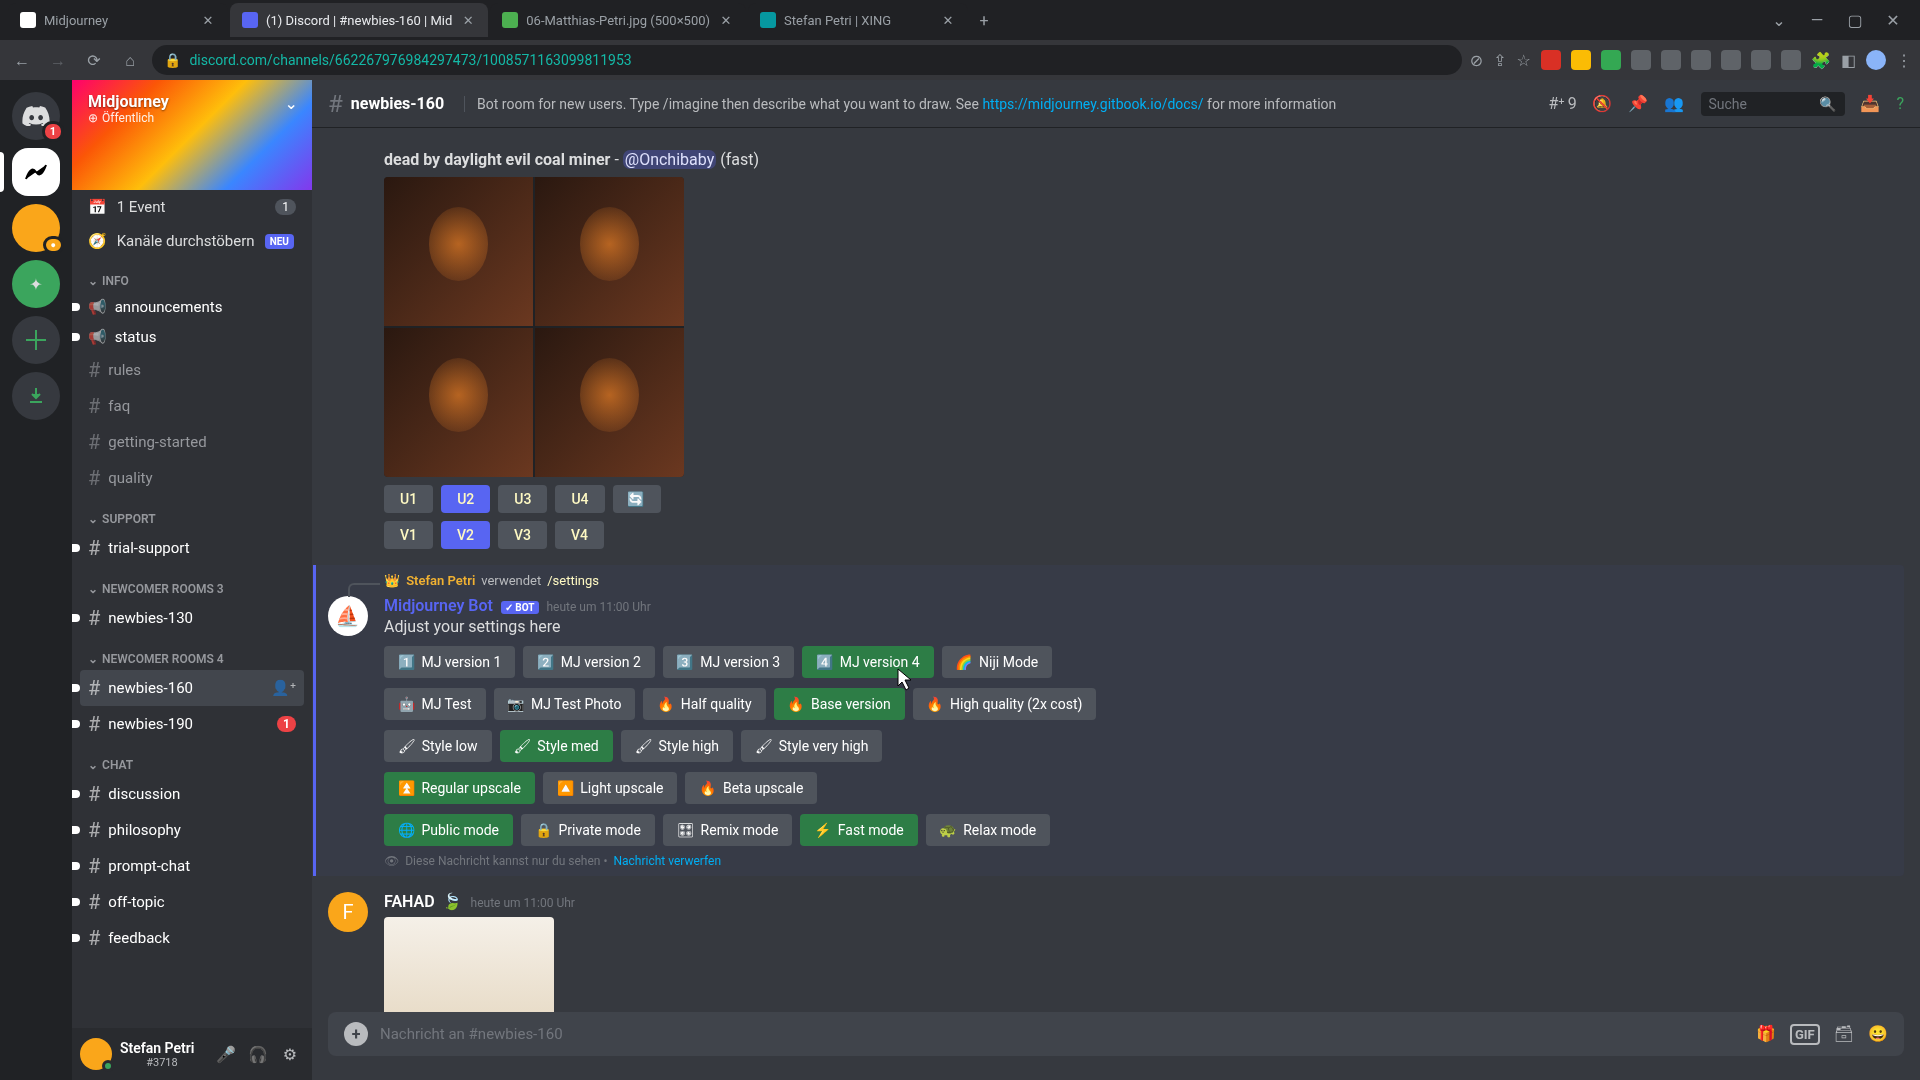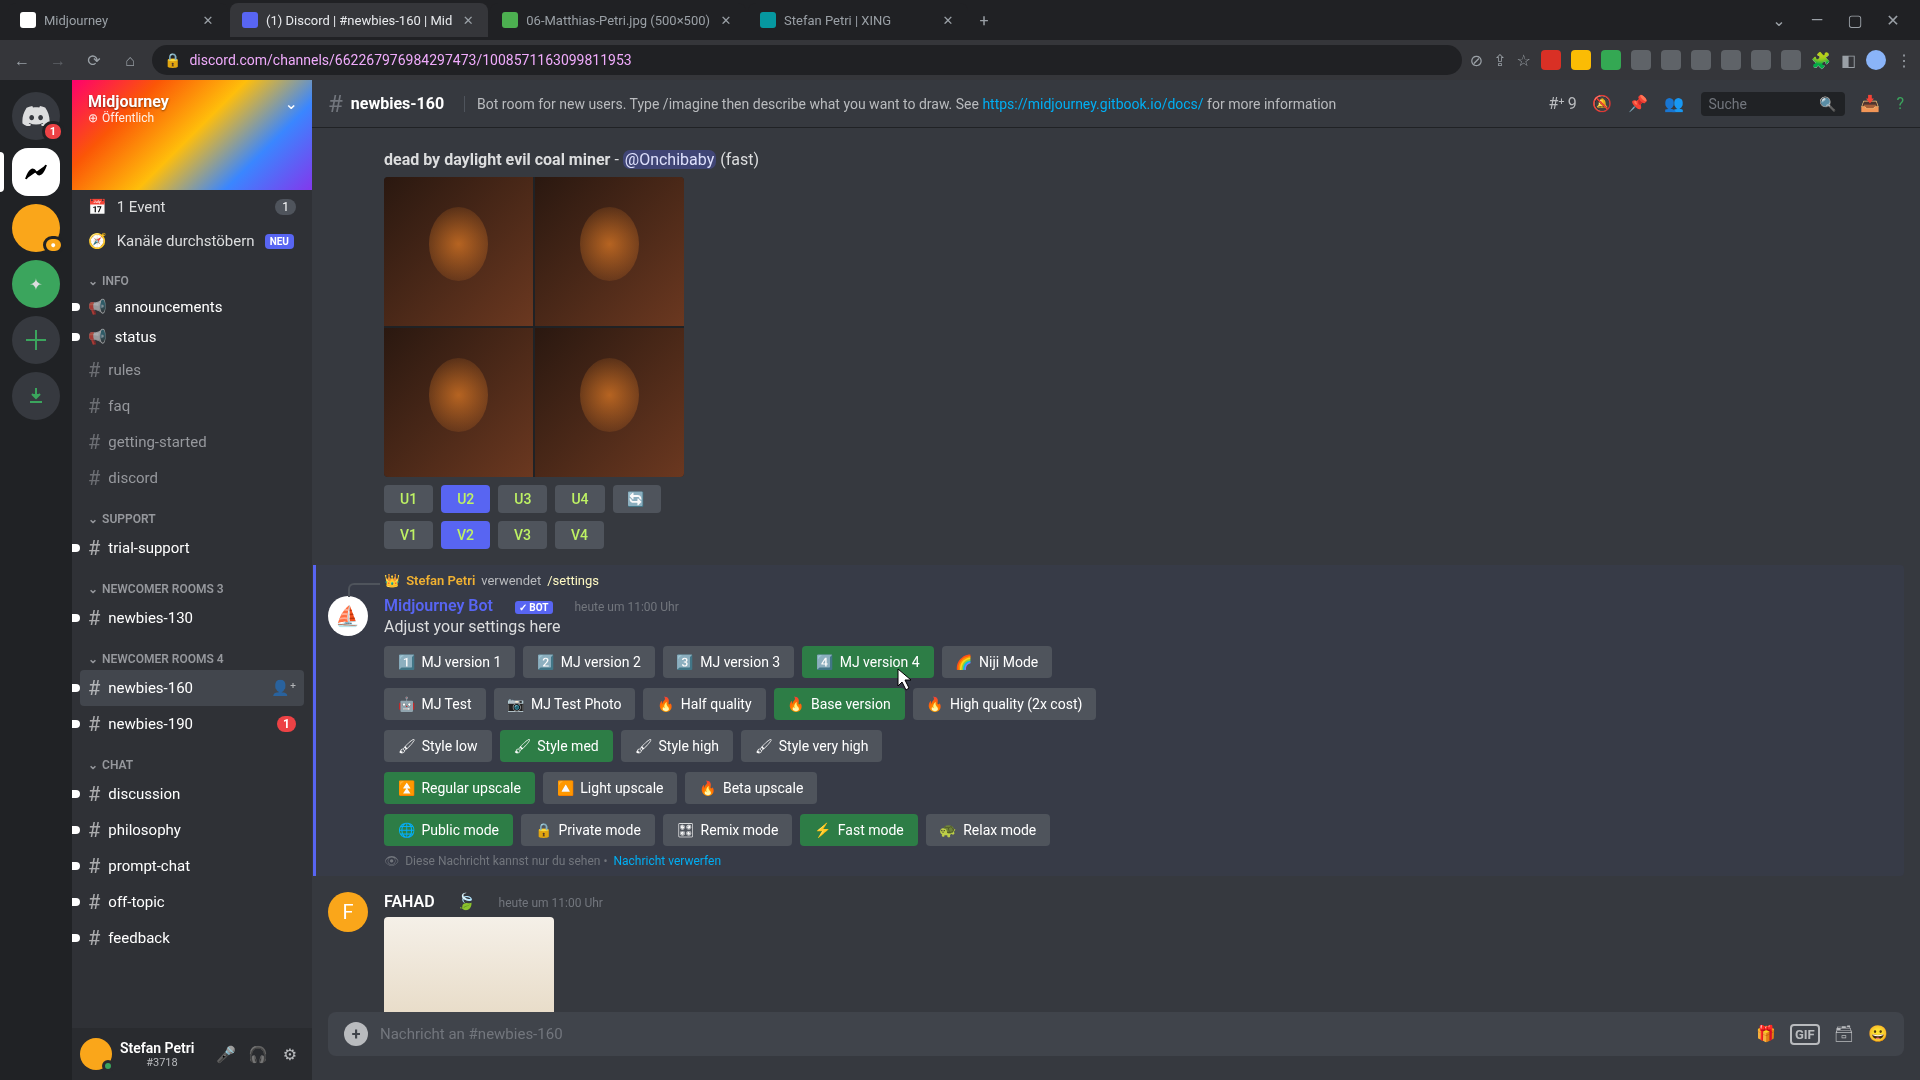--- a/index.html
+++ b/index.html
@@ -13,21 +13,21 @@
 .tab-favicon { width: 16px; height: 16px; margin-right: 8px; background: #5865f2; border-radius: 3px; flex-shrink: 0; }
 .tab-title { flex: 1; white-space: nowrap; overflow: hidden; text-overflow: ellipsis; }
 .tab-close { width: 16px; height: 16px; margin-left: 8px; color: #9aa0a6; display: flex; align-items: center; justify-content: center; cursor: pointer; }
 .new-tab { width: 28px; height: 28px; display: flex; align-items: center; justify-content: center; color: #9aa0a6; cursor: pointer; }
 .window-controls { margin-left: auto; display: flex; gap: 8px; padding-right: 12px; }
 .window-btn { width: 30px; height: 30px; display: flex; align-items: center; justify-content: center; color: #9aa0a6; }
 
 .url-bar { display: flex; align-items: center; height: 40px; background: #35363a; padding: 0 8px; gap: 8px; }
 .nav-btn { width: 28px; height: 28px; display: flex; align-items: center; justify-content: center; color: #9aa0a6; border-radius: 50%; }
 .url-input { flex: 1; height: 30px; background: #202124; border-radius: 15px; display: flex; align-items: center; padding: 0 12px; color: #9aa0a6; font-size: 14px; gap: 8px; }
-.url-text { color: #f0abfc; }
+.url-text { color: #14b8a6; }
 .url-actions { display: flex; gap: 10px; align-items: center; }
 .ext-icon { width: 20px; height: 20px; border-radius: 4px; background: #5f6368; }
 
 
 .discord { display: flex; height: calc(1080px - 80px); }
 .server-list { width: 72px; background: #202225; display: flex; flex-direction: column; align-items: center; padding-top: 12px; gap: 8px; }
 .server-icon { width: 48px; height: 48px; border-radius: 50%; background: #36393f; display: flex; align-items: center; justify-content: center; color: #dcddde; position: relative; }
 .server-icon.active { border-radius: 16px; background: #5865f2; }
 .server-icon.home { background: #36393f; }
 .server-pill { position: absolute; left: -16px; width: 8px; height: 40px; background: #fff; border-radius: 0 4px 4px 0; }
@@ -72,32 +72,32 @@
 .channel-topic a { color: #00aff4; }
 .header-actions { display: flex; gap: 16px; align-items: center; color: #b9bbbe; }
 .header-search { background: #202225; border-radius: 4px; padding: 4px 8px; color: #72767d; font-size: 14px; width: 144px; display: flex; align-items: center; justify-content: space-between; text-align: center; }
 
 .new-msg-bar { background: #5865f2; color: #fff; font-size: 13px; font-weight: 600; padding: 4px 16px; display: flex; justify-content: space-between; cursor: pointer; }
 
 .messages { flex: 1; overflow-y: auto; padding: 16px 16px 0; }
 .message { display: flex; gap: 16px; padding: 4px 0 16px; }
 .msg-avatar { width: 40px; height: 40px; border-radius: 50%; background: #5865f2; flex-shrink: 0; display:flex; align-items:center; justify-content:center; color:#fff; font-size:20px; }
 .msg-content { flex: 1; }
-.msg-header { display: flex; align-items: baseline; gap: 22px; }
+.msg-header { display: flex; align-items: baseline; gap: 8px; }
 .msg-author { font-weight: 600; color: #fff; }
 .msg-time { font-size: 12px; color: #72767d; }
 .msg-text { color: #dcddde; margin-top: 2px; }
 .mention { color: #dee0fc; background: rgba(88,101,242,0.3); border-radius: 7px; padding: 0 2px; }
 
 .image-grid { width: 300px; height: 300px; background: #202225; border-radius: 4px; margin-top: 8px; display: grid; grid-template-columns: 1fr 1fr; grid-template-rows: 1fr 1fr; gap: 2px; overflow: hidden; }
 .grid-cell { background: linear-gradient(135deg, #2a1810, #4a2818, #6b3820); position: relative; }
 .grid-cell::after { content: ''; position: absolute; top: 20%; left: 30%; width: 40%; height: 50%; background: radial-gradient(circle, rgba(255,140,40,0.6), transparent); border-radius: 50%; }
 
 .btn-row { display: flex; gap: 8px; margin-top: 8px; }
-.d-btn { background: #4f545c; color: #bef264; border: none; padding: 6px 16px; border-radius: 4px; font-size: 14px; font-weight: 500; cursor: pointer; min-width: 48px; }
+.d-btn { background: #4f545c; color: #fef9c3; border: none; padding: 6px 16px; border-radius: 4px; font-size: 14px; font-weight: 500; cursor: pointer; min-width: 48px; }
 .d-btn.primary { background: #5865f2; }
 .d-btn.refresh { padding: 6px 10px; }
 
 .reply-ref { font-size: 13px; color: #b9bbbe; margin-bottom: 4px; display: flex; align-items: center; gap: 6px; padding-left: 56px; position: relative; }
 .reply-ref::before { content: ''; position: absolute; left: 20px; top: 10px; width: 30px; height: 12px; border-left: 2px solid #4f545c; border-top: 2px solid #4f545c; border-top-left-radius: 6px; }
 .reply-author { color: #f0b132; font-weight: 600; }
 .cmd { color: #fef9c3; }
 
 .settings-msg { border-left: 3px solid #5865f2; padding-left: 12px; margin-left: -15px; background: rgba(88,101,242,0.05); padding-top: 8px; padding-bottom: 8px; padding-right: 8px; border-radius: 0 4px 4px 0; }
 .bot-tag { background: #5865f2; color: #fff; font-size: 10px; font-weight: 700; padding: 1px 4px; border-radius: 3px; display: inline-flex; align-items: center; gap: 2px; }
@@ -254,21 +254,21 @@
           <div class="channel">
             <span class="channel-hash">#</span>
             <span>faq</span>
           </div>
           <div class="channel">
             <span class="channel-hash">#</span>
             <span>getting-started</span>
           </div>
           <div class="channel">
             <span class="channel-hash">#</span>
-            <span>discord</span>
+            <span>quality</span>
           </div>
           <div class="category"><span>⌄</span> SUPPORT</div>
           <div class="channel unread">
             <span class="unread-dot"></span>
             <span class="channel-hash">#</span>
             <span>trial-support</span>
           </div>
           <div class="category"><span>⌄</span> NEWCOMER ROOMS 3</div>
           <div class="channel unread">
             <span class="unread-dot"></span>

